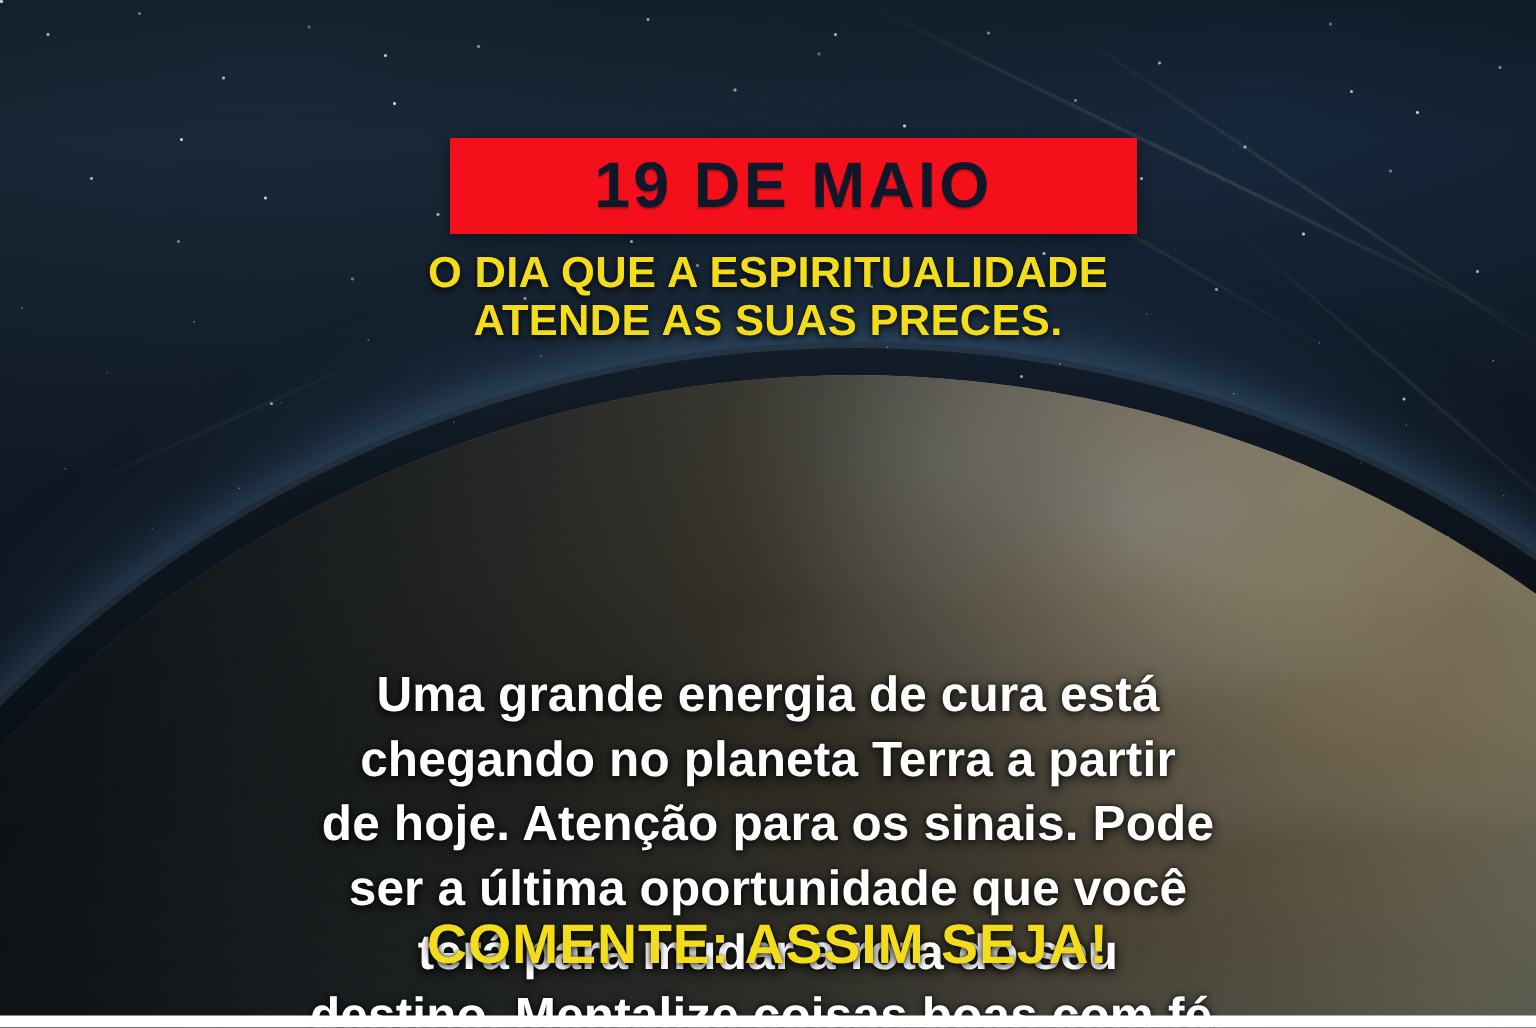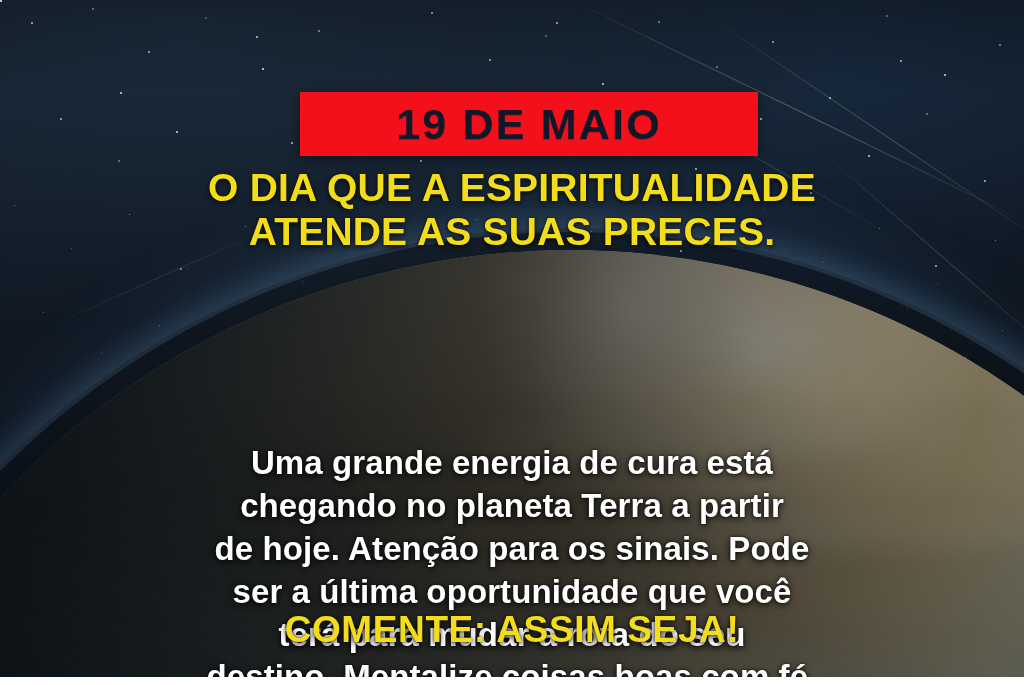--- a/index.html
+++ b/index.html
@@ -236,21 +236,21 @@
     white-space:nowrap;
     text-shadow:0 1px 1px rgba(0,0,0,.25);
   }
 
   
   .headline{
     position:absolute;
     left:0; top:166px; width:1024px;
     text-align:center;
     color:#f3dd1b;
-    font-size:39px;
+    font-size:29px;
     font-weight:bold;
     line-height:1.12;
     letter-spacing:.2px;
     text-shadow:0 2px 5px rgba(0,0,0,.72), 0 0 2px rgba(0,0,0,.55);
     white-space:pre-line;
   }
 
   
   .body-copy{
     position:absolute;

